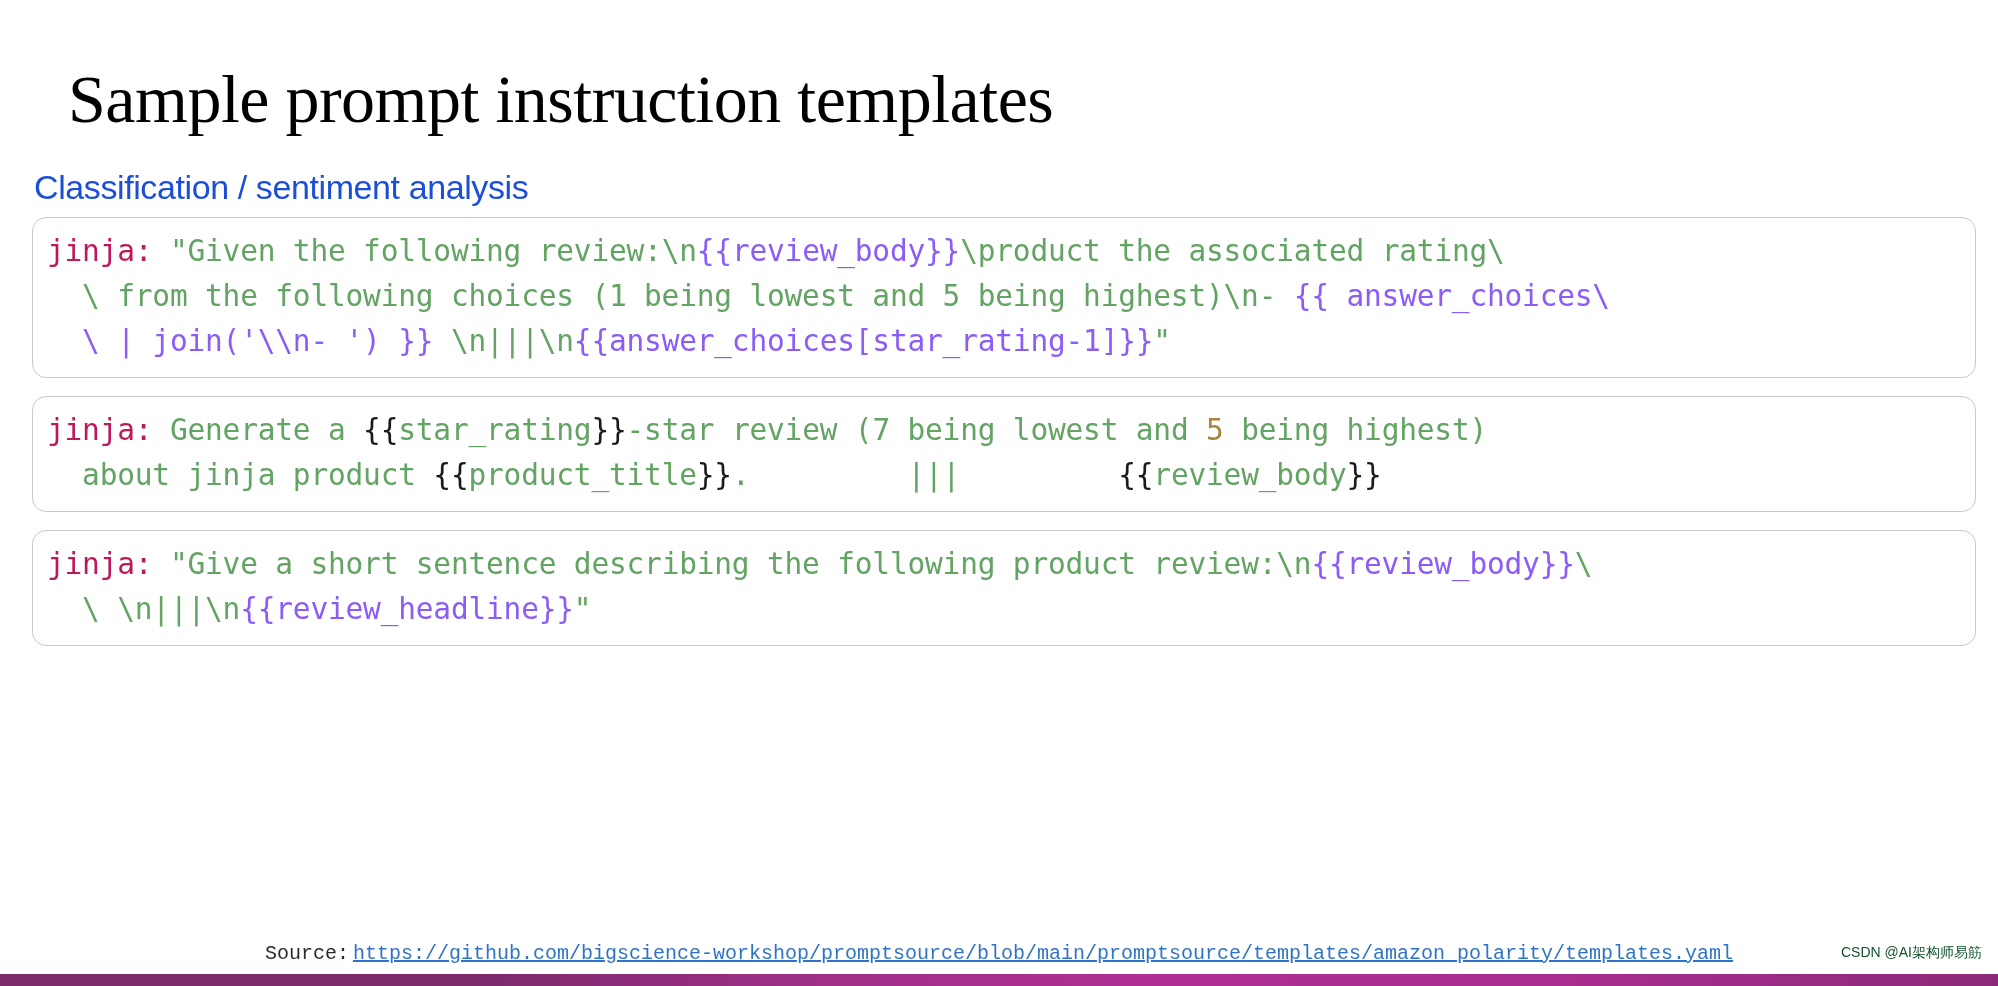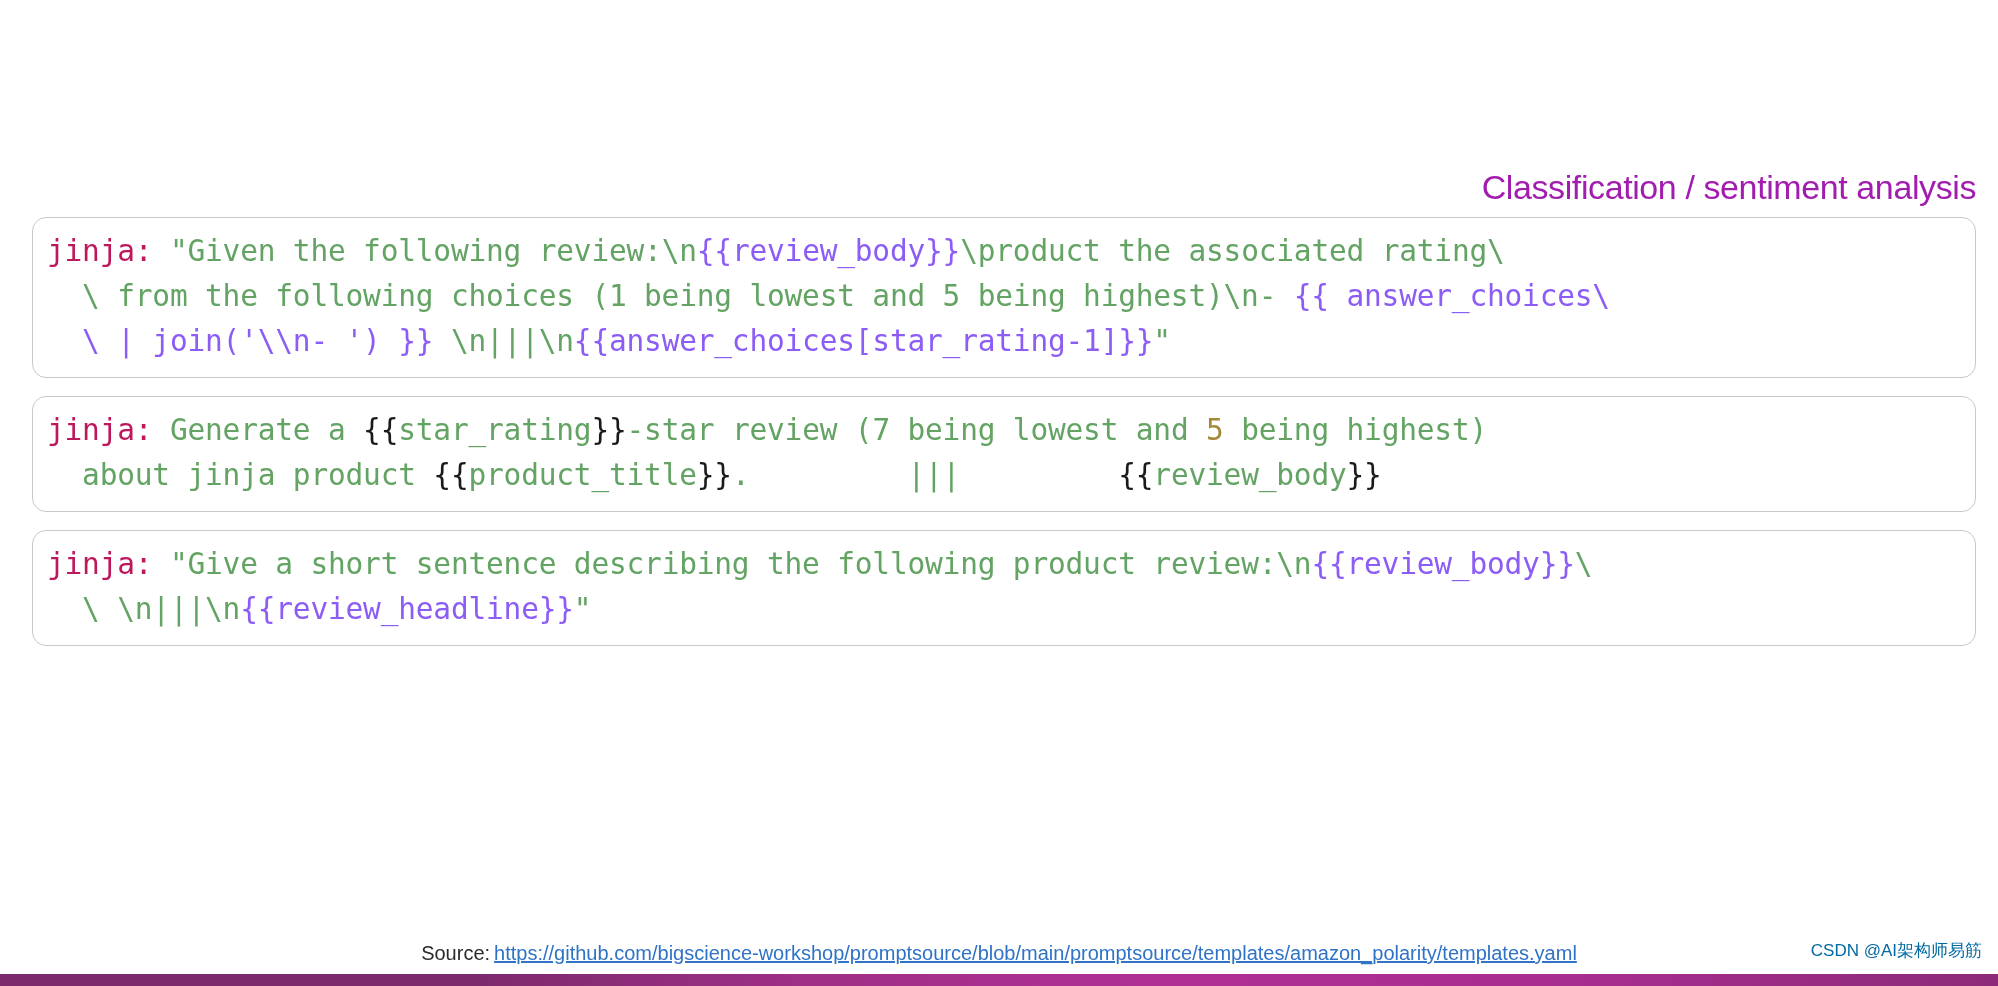--- a/index.html
+++ b/index.html
@@ -43,25 +43,24 @@
   }
 
   .section {
     margin-bottom: 18px;
   }
 
   .section-heading {
     font-family: "Liberation Sans", sans-serif;
     font-size: 34px;
     font-weight: 400;
-    color: #a21caf;
+    color: #1d4ed8;
     margin: 0 0 10px 2px;
     letter-spacing: -0.4px;
     white-space: nowrap;
-    text-align: right;
   }
 
   .code-card {
     border: 1px solid #c9c9c9;
     border-radius: 14px;
     background: #ffffff;
     padding: 11px 14px 13px 14px;
     box-sizing: border-box;
     overflow: hidden;
   }
@@ -82,21 +81,21 @@
   .t-brace { color: #1a1a1a; }   
   .t-num   { color: #a5883a; }   
 
   .source-bar {
     position: absolute;
     left: 0;
     right: 0;
     bottom: 14px;
     height: 30px;
     text-align: center;
-    font-family: Liberation Sans, sans-serif;
+    font-family: Liberation Mono, monospace;
     font-size: 20px;
     color: #2f2f2f;
     white-space: nowrap;
   }
   .source-label { color: #2b2b2b; }
   .source-link {
     color: #2f73c7;
     text-decoration: underline;
     margin-left: 4px;
   }
@@ -113,30 +112,31 @@
       #b02f95 58%,
       #a82d90 78%,
       #8c2a78 100%);
   }
 
   .watermark {
     position: absolute;
     right: 16px;
     bottom: 24px;
     font-family: "Liberation Sans", sans-serif;
-    font-size: 17px;
-    color: #0369a1;
+    font-size: 14px;
+    color: #14532d;
     white-space: nowrap;
   }
 </style>
 </head>
 <body>
 
 <div class="slide">
 
+  <h1 class="page-title">Sample prompt instruction templates</h1>
 
   <div class="content">
       <div class="section">
         <div class="section-heading">Classification / sentiment analysis</div>
         <div class="code-card">
           <div class="code-line"><span class="t-key">jinja:</span><span class="t-str"> "Given the following review:\n</span><span class="t-var">{{review_body}}</span><span class="t-str">\product the associated rating\</span></div>
           <div class="code-line"><span class="t-str">  \ from the following choices (1 being lowest and 5 being highest)\n- </span><span class="t-var">{{ answer_choices\</span></div>
           <div class="code-line"><span class="t-var">  \ | join('\\n- ') }}</span><span class="t-str"> \n|||\n</span><span class="t-var">{{answer_choices[star_rating-1]}}</span><span class="t-str">"</span></div>
         </div>
       </div>

